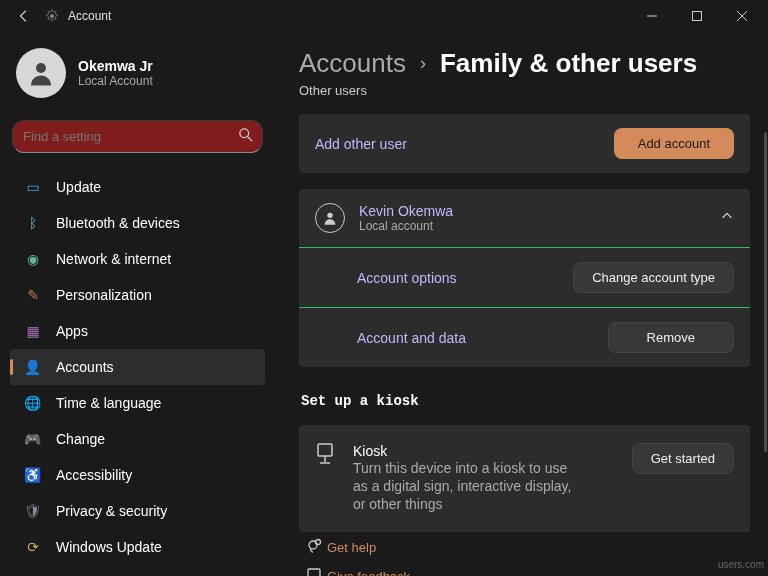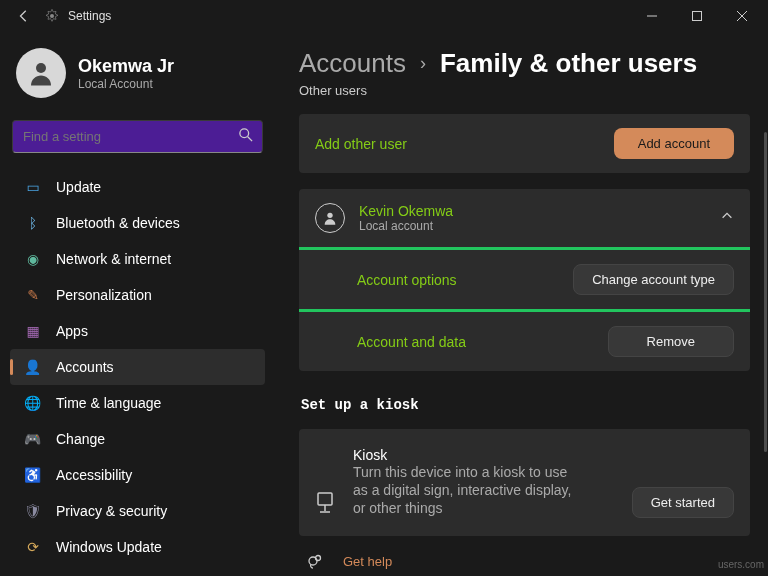--- a/index.html
+++ b/index.html
@@ -8,74 +8,74 @@
 .back-btn { width: 40px; height: 32px; display: flex; align-items: center; justify-content: center; cursor: pointer; }
 .app-icon { width: 16px; height: 16px; margin-right: 8px; }
 .app-title { font-size: 12px; color: #e0e0e0; }
 .window-controls { margin-left: auto; display: flex; }
 .win-btn { width: 45px; height: 32px; display: flex; align-items: center; justify-content: center; cursor: pointer; color: #ccc; }
 .main { display: flex; height: calc(100% - 32px); }
 .sidebar { width: 275px; padding: 8px 10px 8px 10px; display: flex; flex-direction: column; }
 .user-block { display: flex; align-items: center; gap: 12px; padding: 8px 6px 16px 6px; }
 .avatar { width: 50px; height: 50px; border-radius: 50%; background: #d8d8d8; display: flex; align-items: center; justify-content: center; }
 .avatar svg { fill: #444; }
-.user-name { font-size: 18px; font-weight: 600; }
+.user-name { font-size: 14px; font-weight: 600; }
 .user-type { font-size: 12px; color: #aaa; }
 .search-wrap { position: relative; margin: 6px 2px 16px 2px; }
-.search { width: 100%; background: #4c1d95; border: 1px solid #3a3a3a; border-radius: 4px; padding: 8px 36px 8px 10px; color: #ccc; font-size: 13px; border-bottom: 1px solid #888; }
+.search { width: 100%; background: #7f1d1d; border: 1px solid #3a3a3a; border-radius: 12px; padding: 8px 36px 8px 10px; color: #ccc; font-size: 13px; border-bottom: 1px solid #888; }
 .search-icon { position: absolute; right: 10px; top: 8px; color: #ccc; }
 .nav { list-style: none; }
 .nav-item { display: flex; align-items: center; gap: 14px; padding: 9px 14px; border-radius: 4px; font-size: 14px; cursor: pointer; position: relative; }
 .nav-item.active { background: #2d2d2d; }
 .nav-item.active::before { content: ''; position: absolute; left: 0; top: 10px; bottom: 10px; width: 3px; background: #d48a5a; border-radius: 2px; }
 .nav-icon { width: 18px; height: 18px; display: flex; align-items: center; justify-content: center; font-size: 14px; }
 .content { flex: 1; padding: 0 18px 18px 24px; overflow-y: auto; position: relative; }
 .scrollbar { position: absolute; right: 1px; top: 100px; width: 3px; height: 320px; background: #4d4d4d; border-radius: 2px; }
 .breadcrumb { display: flex; align-items: center; gap: 14px; padding-top: 16px; }
 .bc1 { font-size: 26px; color: #aaa; cursor: pointer; }
 .bc-sep { color: #aaa; font-size: 18px; }
 .bc2 { font-size: 26px; font-weight: 600; }
 .section-header { font-size: 13px; color: #ccc; margin-top: 4px; }
 .card { background: #2c2c2c; border-radius: 4px; margin-top: 16px; }
-.row { display: flex; align-items: center; padding: 14px 16px; border-top: 3px solid #22c55e; }
+.row { display: flex; align-items: center; padding: 14px 16px; border-top: 1px solid #22c55e; }
 .row:first-child { border-top: none; }
-.row-label { font-size: 14px; color: #84cc16; }
+.row-label { font-size: 14px; color: #c4b5fd; }
 .row-sub { font-size: 12px; color: #aaa; }
 .btn { background: #383838; border: 1px solid #444; color: #eee; padding: 7px 18px; border-radius: 8px; font-size: 13px; cursor: pointer; }
 .btn.accent { background: #d48a5a; color: #1a1a1a; border: none; padding: 8px 24px; }
 .push-right { margin-left: auto; }
 .user-row-icon { width: 30px; height: 30px; border-radius: 50%; border: 1.5px solid #ccc; display: flex; align-items: center; justify-content: center; margin-right: 14px; }
 .user-row-icon svg { fill: #ccc; }
 .chev { margin-left: auto; cursor: pointer; color: #ccc; }
 .indented { padding-left: 58px; }
 .kiosk-title { font-size: 14px; font-weight: 600; margin: 26px 0 4px 2px; font-family: Liberation Mono, monospace; }
-.kiosk-row { display: flex; align-items: flex-end; padding: 18px 16px; gap: 18px; }
+.kiosk-row { display: flex; align-items: flex-start; padding: 18px 16px; gap: 18px; }
 .kiosk-icon { width: 20px; }
 .kiosk-text { flex: 1; }
 .kiosk-name { font-size: 14px; }
 .kiosk-desc { font-size: 14px; color: #aaa; max-width: 230px; line-height: 1.3; }
-.help-row { display: flex; gap: 20px; padding: 18px 8px 4px 8px; font-size: 13px; }
+.help-row { display: flex; align-items: center; gap: 4px; padding: 6px 8px 4px 8px; font-size: 13px; }
 .help-row a { color: #d48a5a; text-decoration: none; cursor: pointer; }
 .help-icon { color: #ccc; }
 .watermark { position: absolute; right: 4px; bottom: 6px; font-size: 10px; color: #666; }
 </style>
 </head>
 <body>
 
 <div class="titlebar">
   <div class="back-btn">
     <svg width="14" height="14" viewBox="0 0 16 16">
         <path d="M10 2L4 8l6 6" stroke="#ccc" stroke-width="1.5" fill="none"></path>
       </svg>
   </div>
   <svg class="app-icon" viewBox="0 0 24 24">
       <circle cx="12" cy="12" r="3" fill="#888"></circle>
       <path d="M12 2l2 4 4-1-1 4 4 2-4 2 1 4-4-1-2 4-2-4-4 1 1-4-4-2 4-2-1-4 4 1z" fill="none" stroke="#888" stroke-width="1"></path>
     </svg>
-  <span class="app-title">Settings</span>
+  <span class="app-title">Account</span>
   <div class="window-controls">
     <div class="win-btn">
         <svg width="10" height="10">
           <line x1="0" y1="5" x2="10" y2="5" stroke="#ccc" stroke-width="1"></line>
         </svg>
       </div>
     <div class="win-btn">
         <svg width="10" height="10">
           <rect x="0.5" y="0.5" width="9" height="9" stroke="#ccc" fill="none" stroke-width="1"></rect>
         </svg>

